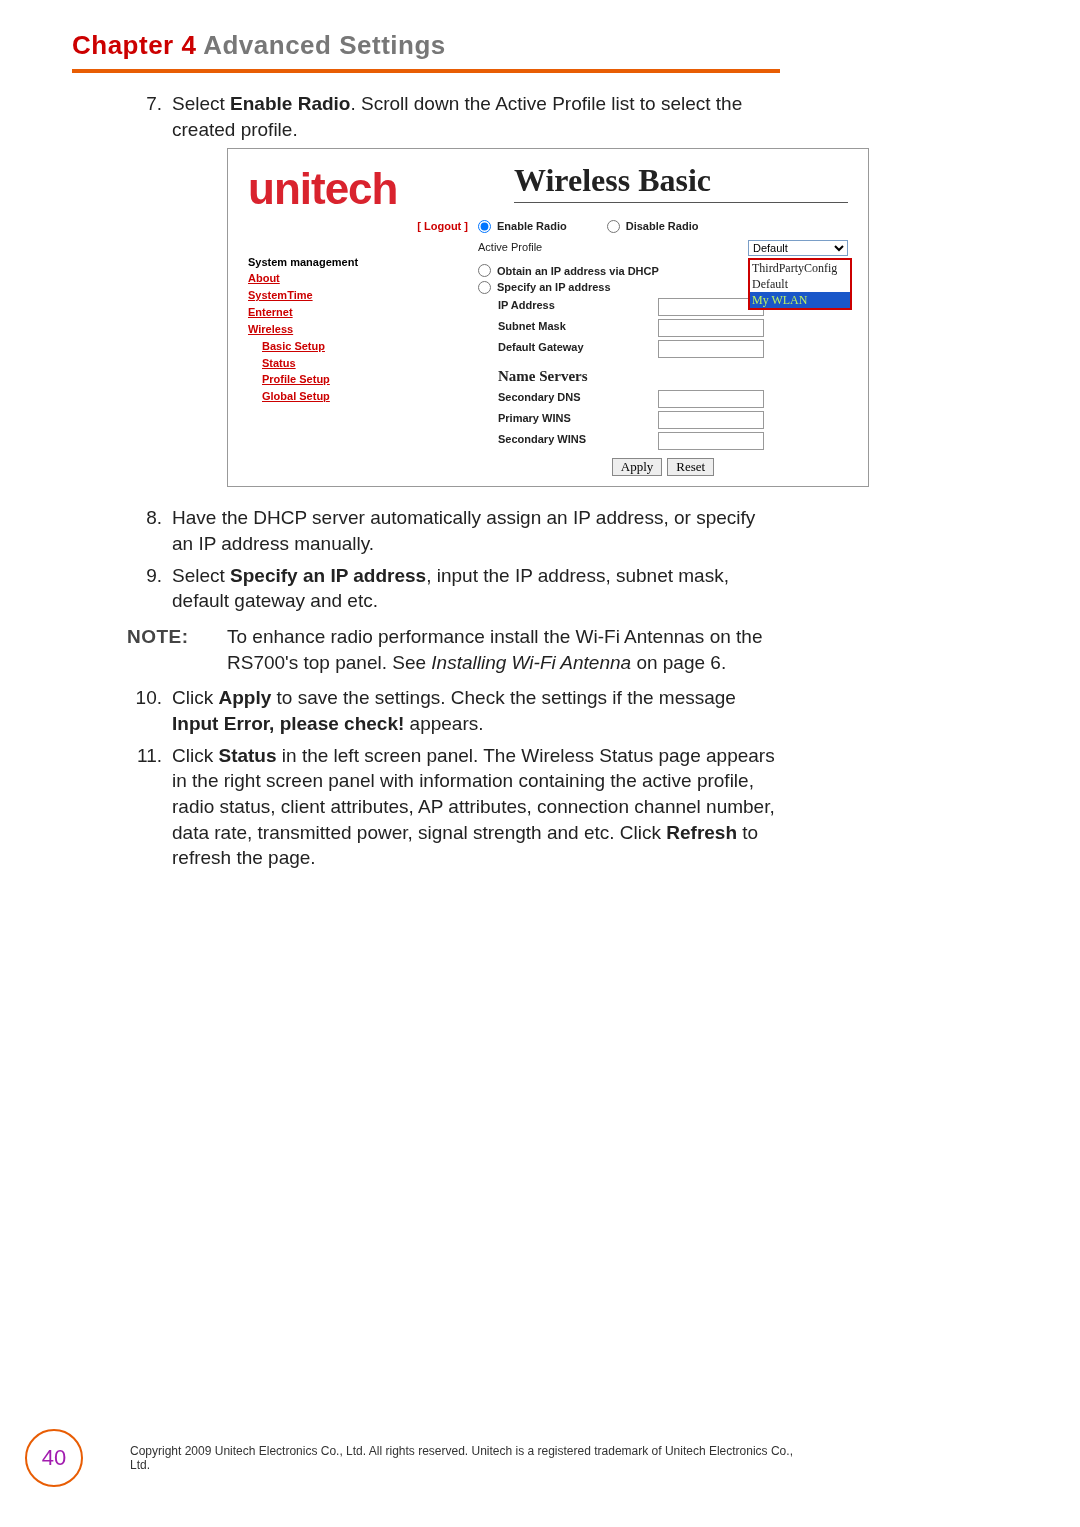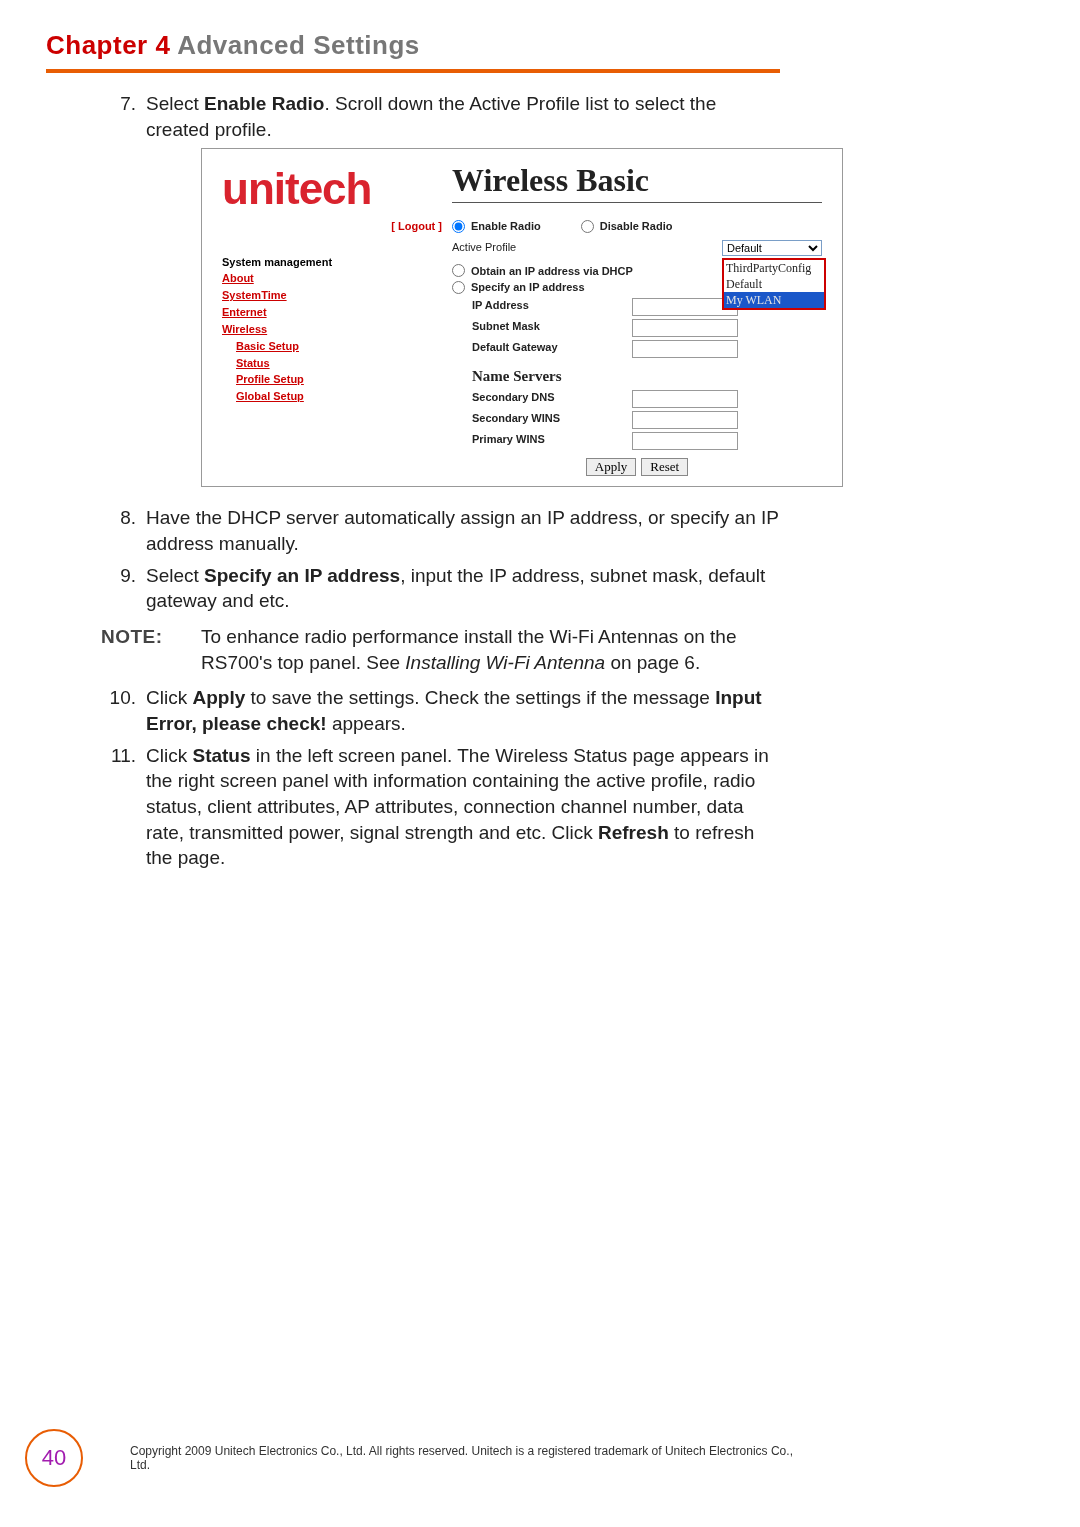--- a/index.html
+++ b/index.html
@@ -6,21 +6,21 @@
     margin: 0;
     padding: 0;
     background: #fff;
     font-family: Arial, Helvetica, sans-serif;
     color: #222;
     width: 1080px;
   }
   .page {
     width: 870px;
     min-height: 1527px;
-    padding: 30px 90px 50px 46px;
+    padding: 30px 90px 50px 72px;
     box-sizing: border-box;
     position: relative;
   }
   .chapter-header {
     font-size: 26px;
     font-weight: bold;
     color: #777;
     margin-bottom: 8px;
     letter-spacing: 0.5px;
   }
@@ -73,20 +73,21 @@
     width: 640px;
     margin: 6px 0 18px 100px;
     border: 1px solid #999;
     background: #fff;
     font-family: Verdana, Arial, sans-serif;
     font-size: 11px;
   }
   .ui-header {
     display: flex;
     align-items: flex-start;
+    gap: 36px;
   }
   .ui-logo {
     width: 250px;
     padding: 10px 0 0 20px;
     box-sizing: border-box;
   }
   .ui-logo .brand {
     font-size: 44px;
     font-weight: 900;
     color: #d9232e;
@@ -185,21 +186,21 @@
     z-index: 10;
     font-family: 'Times New Roman', serif;
     font-size: 12px;
   }
   .dropdown-open div {
     padding: 0 2px;
     white-space: nowrap;
   }
   .dropdown-open .sel {
     background: #1a57c9;
-    color: #e5e5e5;
+    color: #bef264;
   }
 
   .field-row {
     display: flex;
     align-items: flex-start;
     margin: 3px 0;
   }
   .field-row .flbl {
     width: 180px;
     font-weight: bold;
@@ -359,25 +360,25 @@
             <input type="text" style="">
           </div>
 
           <div class="section-title">Name Servers</div>
 
           <div class="field-row">
             <span class="flbl">Secondary DNS</span>
             <input type="text" style="">
           </div>
           <div class="field-row">
+            <span class="flbl">Primary WINS</span>
+            <input type="text" style="">
+          </div>
+          <div class="field-row">
             <span class="flbl">Secondary WINS</span>
-            <input type="text" style="">
-          </div>
-          <div class="field-row">
-            <span class="flbl">Primary WINS</span>
             <input type="text" style="">
           </div>
 
           <div class="btn-row">
             <button>Apply</button>
             <button>Reset</button>
           </div>
         </div>
       </div>
     </div>

